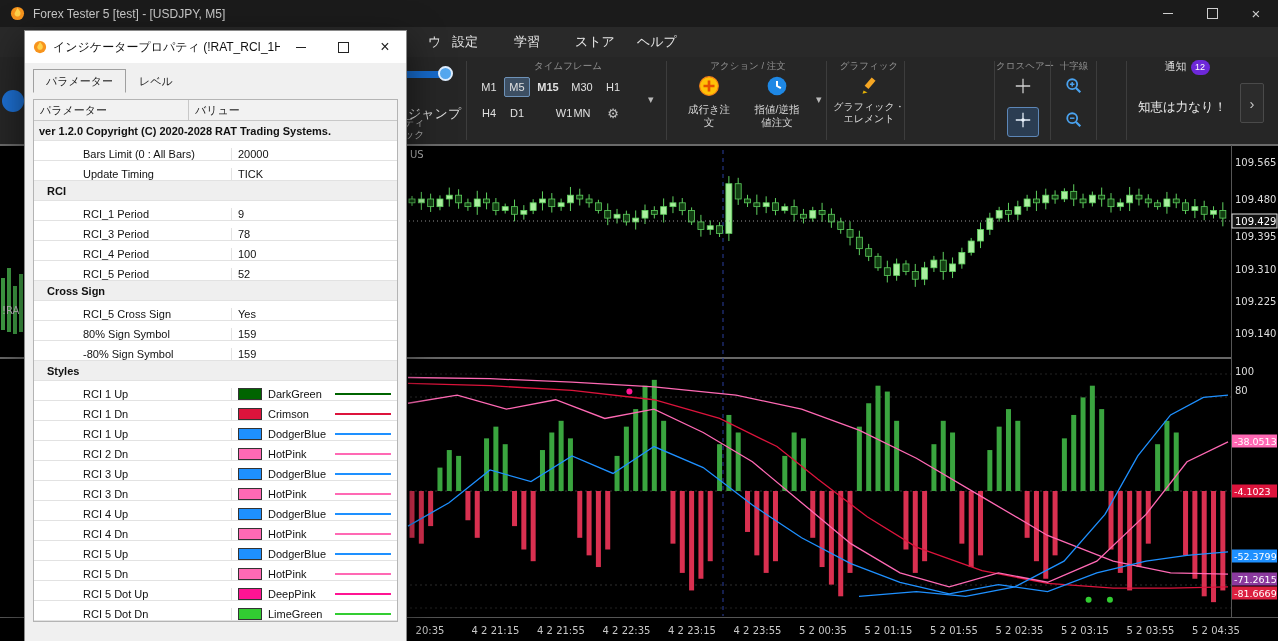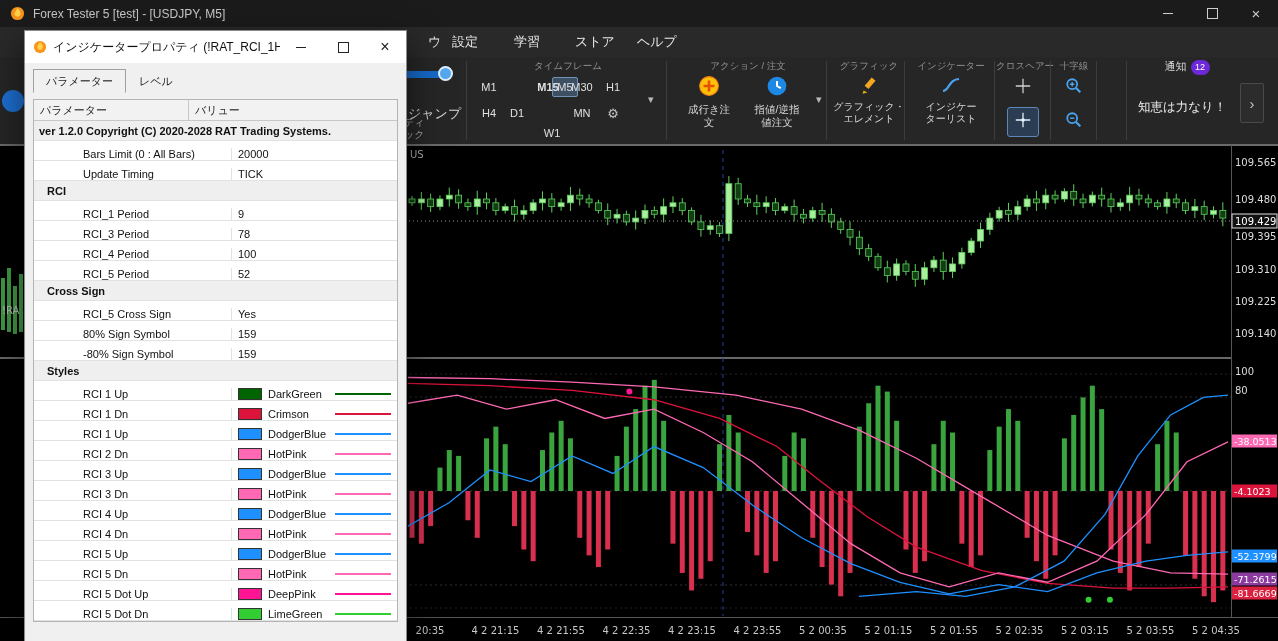--- a/index.html
+++ b/index.html
@@ -105,27 +105,27 @@
   <div id="jump-label">ジャンプ</div>
   <div id="tick-label">ティック</div>
 
   <div class="tgroup" style="left:470px;width:196px;">
     <div class="grp-label">タイムフレーム</div>
     <div id="tf-row1"></div>
       <div id="tf-row2"></div>
     <span class="tfbtn" id="tf-gear" style="left:130px;top:46px;width:26px;font-size:13px;color:#c0c0c0;">⚙</span>
     <span class="chev" style="left:178px;top:36px;">▾</span>
   <span class="tfbtn" style="left: 6px; top: 20px; width: 26px;">M1</span>
-      <span class="tfbtn sel" style="left: 34px; top: 20px; width: 26px; margin-left: 48px;">M5</span>
+      <span class="tfbtn sel" style="left: 34px; top: 20px; width: 26px;">M5</span>
       <span class="tfbtn" style="left: 62px; top: 20px; width: 32px; font-weight: bold;">M15</span>
       <span class="tfbtn" style="left: 96px; top: 20px; width: 32px;">M30</span>
       <span class="tfbtn" style="left: 130px; top: 20px; width: 26px;">H1</span>
       <span class="tfbtn" style="left: 6px; top: 46px; width: 26px;">H4</span>
       <span class="tfbtn" style="left: 34px; top: 46px; width: 26px;">D1</span>
-      <span class="tfbtn" style="left: 66px; top: 46px; width: 32px; margin-top: 20px;">W1</span>
+      <span class="tfbtn" style="left: 78px; top: 46px; width: 32px;">W1</span>
       <span class="tfbtn" style="left: 96px; top: 46px; width: 32px;">MN</span>
     </div>
 
   <div class="tgroup" style="left:668px;width:160px;">
     <div class="grp-label">アクション / 注文</div>
     <div class="icon-btn" style="left:10px;top:18px;width:62px;">
       <span>
         <svg width="22" height="22" viewBox="0 0 20 20">
             <circle cx="10" cy="10" r="8.5" fill="#ffc107" stroke="#f57f17"></circle>
             <path d="M10 5 V15 M5 10 H15" stroke="#e65100" stroke-width="2.4"></path>
@@ -151,31 +151,20 @@
       <span>
         <svg width="20" height="20" viewBox="0 0 20 20">
             <rect x="8.5" y="2" width="5" height="11" transform="rotate(40 10 8)" fill="#f5a623"></rect>
             <polygon points="4.5,15.5 8.5,17.5 3.5,18.8" fill="#e2b007"></polygon>
           </svg>
       </span>
       <span class="lbl" style="width:72px;font-size:10px;">グラフィック・エレメント</span>
     </div>
   </div>
 
-  <div class="tgroup" style="left:908px;width:86px;">
-    <div class="grp-label">インジケーター</div>
-    <div class="icon-btn" style="left:8px;top:18px;width:70px;">
-      <span>
-        <svg width="20" height="20" viewBox="0 0 20 20">
-            <path d="M2 16 C8 16 8 4 18 4" stroke="#4aa3f0" stroke-width="2.2" fill="none"></path>
-          </svg>
-      </span>
-      <span class="lbl" style="width:56px;font-size:10px;">インジケーターリスト</span>
-    </div>
-  </div>
 
   <div class="tgroup" style="left:996px;width:54px;">
     <div class="grp-label">クロスヘアー</div>
     <div class="sq-btn" style="left:11px;top:16px;">
       <span>
         <svg width="18" height="18" viewBox="0 0 20 20">
             <path d="M10 2 V18 M2 10 H18" stroke="#d0d0d0" stroke-width="1.4"></path>
           </svg>
       </span>
     </div>

